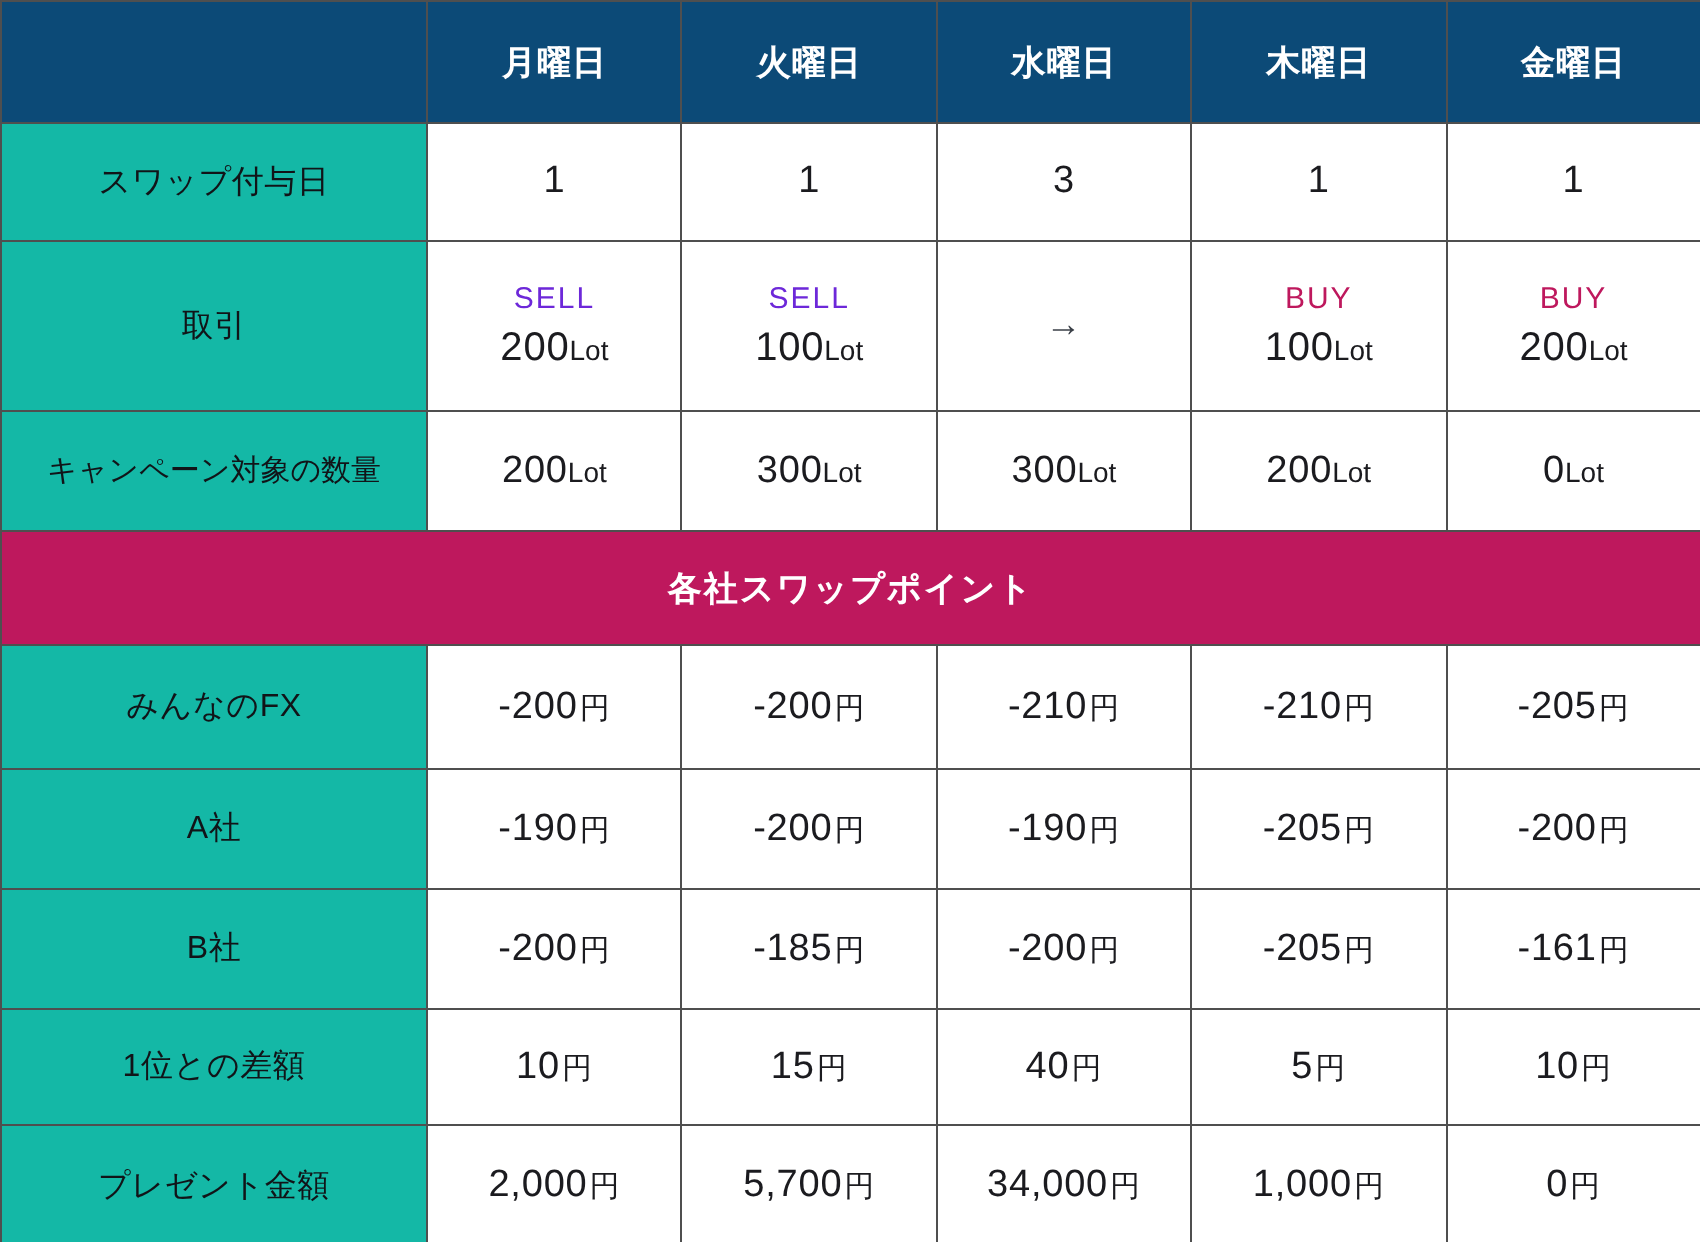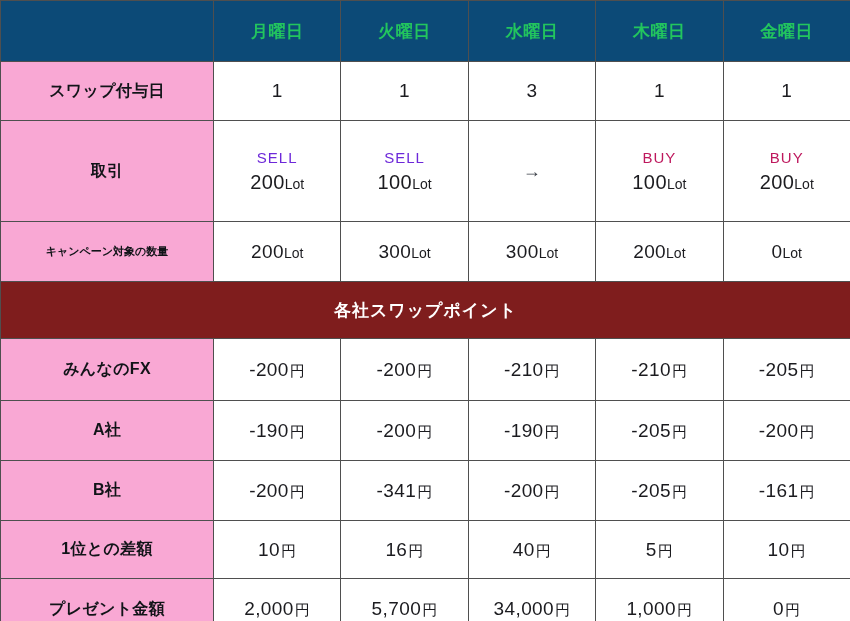--- a/index.html
+++ b/index.html
@@ -30,49 +30,49 @@
   col.day-col   { width: 127.4px; }
 
   
   .hdr-blank {
     background: #0c4a77;
     border-color: #0c4a77;
     height: 61px;
   }
   .hdr-day {
     background: #0c4a77;
-    color: #22c55e;
+    color: #ffffff;
     font-size: 17px;
     font-weight: 700;
     letter-spacing: 0.5px;
     height: 61px;
     border-color: #0c4a77;
     border-left: 1px solid #2a628c;
   }
 
   
   .section-banner {
-    background: #7f1d1d;
+    background: #be185d;
     color: #ffffff;
     font-size: 17px;
     font-weight: 700;
     letter-spacing: 1px;
     height: 57px;
     border: 1px solid #0c4a77;
   }
 
   
   .row-label {
-    background: #f9a8d4;
+    background: #14b8a6;
     color: #111418;
     font-size: 16px;
-    font-weight: 700;
+    font-weight: 400;
     letter-spacing: 0.3px;
   }
-  .row-label.tight { font-size: 11px; letter-spacing: 0px; }
+  .row-label.tight { font-size: 15px; letter-spacing: 0px; }
 
   
   .val {
     background: #ffffff;
     color: #1b1b1f;
     font-size: 19px;
     font-weight: 400;
     letter-spacing: 0.4px;
   }
   .val .unit {
@@ -102,21 +102,21 @@
     color: #1b1b1f;
   }
   .trade-qty .unit { font-size: 14px; }
   .arrow-glyph {
     font-size: 18px;
     color: #3a3f47;
   }
 
   
   .r-swapday  { height: 59px; }
-  .r-trade    { height: 101px; }
+  .r-trade    { height: 85px; }
   .r-target   { height: 60px; }
   .r-company  { height: 62px; }
   .r-companyb { height: 60px; }
   .r-diff     { height: 58px; }
   .r-present  { height: 61px; }
 </style>
 </head>
 <body>
 
 <table id="swap-table">
@@ -203,30 +203,30 @@
       <td class="val"><span class="val-num"><span>-190</span><span class="yen">円</span></span></td>
       <td class="val"><span class="val-num"><span>-200</span><span class="yen">円</span></span></td>
       <td class="val"><span class="val-num"><span>-190</span><span class="yen">円</span></span></td>
       <td class="val"><span class="val-num"><span>-205</span><span class="yen">円</span></span></td>
       <td class="val"><span class="val-num"><span>-200</span><span class="yen">円</span></span></td>
     </tr>
 
     <tr class="r-companyb">
       <td class="row-label">B社</td>
       <td class="val"><span class="val-num"><span>-200</span><span class="yen">円</span></span></td>
-      <td class="val"><span class="val-num"><span>-341</span><span class="yen">円</span></span></td>
+      <td class="val"><span class="val-num"><span>-185</span><span class="yen">円</span></span></td>
       <td class="val"><span class="val-num"><span>-200</span><span class="yen">円</span></span></td>
       <td class="val"><span class="val-num"><span>-205</span><span class="yen">円</span></span></td>
       <td class="val"><span class="val-num"><span>-161</span><span class="yen">円</span></span></td>
     </tr>
 
     <tr class="r-diff">
       <td class="row-label">1位との差額</td>
       <td class="val"><span class="val-num"><span>10</span><span class="yen">円</span></span></td>
-      <td class="val"><span class="val-num"><span>16</span><span class="yen">円</span></span></td>
+      <td class="val"><span class="val-num"><span>15</span><span class="yen">円</span></span></td>
       <td class="val"><span class="val-num"><span>40</span><span class="yen">円</span></span></td>
       <td class="val"><span class="val-num"><span>5</span><span class="yen">円</span></span></td>
       <td class="val"><span class="val-num"><span>10</span><span class="yen">円</span></span></td>
     </tr>
 
     <tr class="r-present">
       <td class="row-label">プレゼント金額</td>
       <td class="val"><span class="val-num"><span>2,000</span><span class="yen">円</span></span></td>
       <td class="val"><span class="val-num"><span>5,700</span><span class="yen">円</span></span></td>
       <td class="val"><span class="val-num"><span>34,000</span><span class="yen">円</span></span></td>

